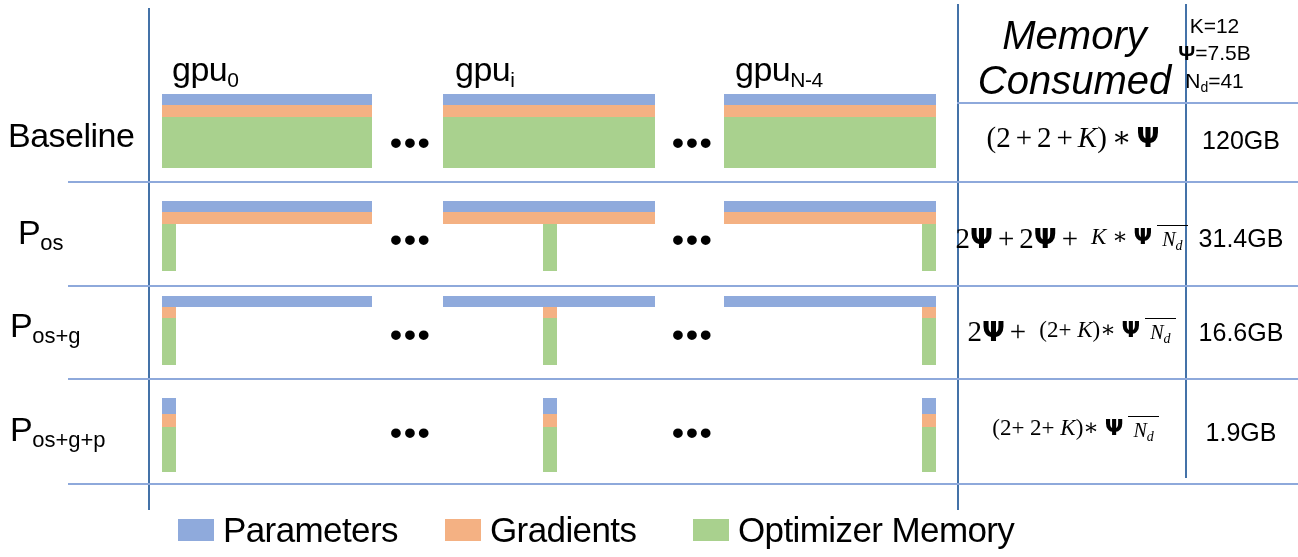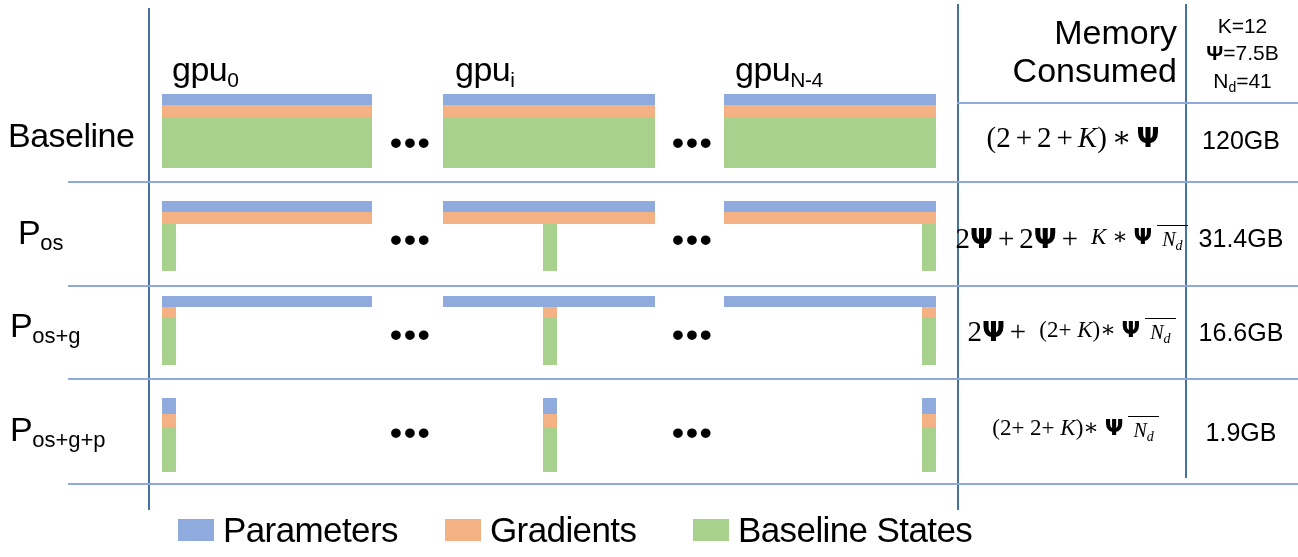--- a/index.html
+++ b/index.html
@@ -23,22 +23,23 @@
   }
   .gpuhdr sub{font-size:21px;vertical-align:baseline;position:relative;top:6px;}
   .dots{
     position:absolute;font-size:34px;line-height:1;font-weight:bold;
     letter-spacing:2px;color:#000;
   }
   
   .seg{position:absolute;}
   
   .memhdr{
-    position:absolute;font-size:34px;line-height:1.12;text-align:right;
+    position:absolute;font-size:40px;line-height:1.12;text-align:center;
     white-space:nowrap;
+    font-style:italic;
   }
   .cfg{
     position:absolute;font-size:21px;line-height:1.30;text-align:center;
     white-space:nowrap;
   }
   .cfg sub{font-size:14px;vertical-align:baseline;position:relative;top:4px;}
   .gbval{
     position:absolute;font-size:25px;line-height:1;text-align:center;
     white-space:nowrap;
   }
@@ -85,21 +86,21 @@
 </div>
 <div class="gpuhdr" style="left:735px;top:52px;width:200px;">
   <span>gpu</span><sub>N-4</sub>
 </div>
 
 <div class="memhdr" style="left:972px;top:13px;width:205px;">
   <div>Memory</div>
   <div>Consumed</div>
 </div>
 
-<div class="cfg" style="left:1190px;top:12px;width:105px;">
+<div class="cfg" style="left:1162px;top:12px;width:105px;">
   <div>K=12</div>
   <div>
     <b>Ψ</b><span>=7.5B</span>
   </div>
   <div>
     <span>N</span><sub>d</sub><span>=41</span>
   </div>
 </div>
 
 <div class="rowlabel" style="left:8px;top:118px;">
@@ -239,14 +240,14 @@
 <div class="legend" style="left:178px;top:512px;">
   <span class="swatch" style="background:#8FAADC;"></span>
   <span class="ltext">Parameters</span>
 </div>
 <div class="legend" style="left:445px;top:512px;">
   <span class="swatch" style="background:#F4B183;"></span>
   <span class="ltext">Gradients</span>
 </div>
 <div class="legend" style="left:693px;top:512px;">
   <span class="swatch" style="background:#A9D18E;"></span>
-  <span class="ltext">Baseline States</span>
+  <span class="ltext">Optimizer Memory</span>
 </div>
 
 </body></html>

